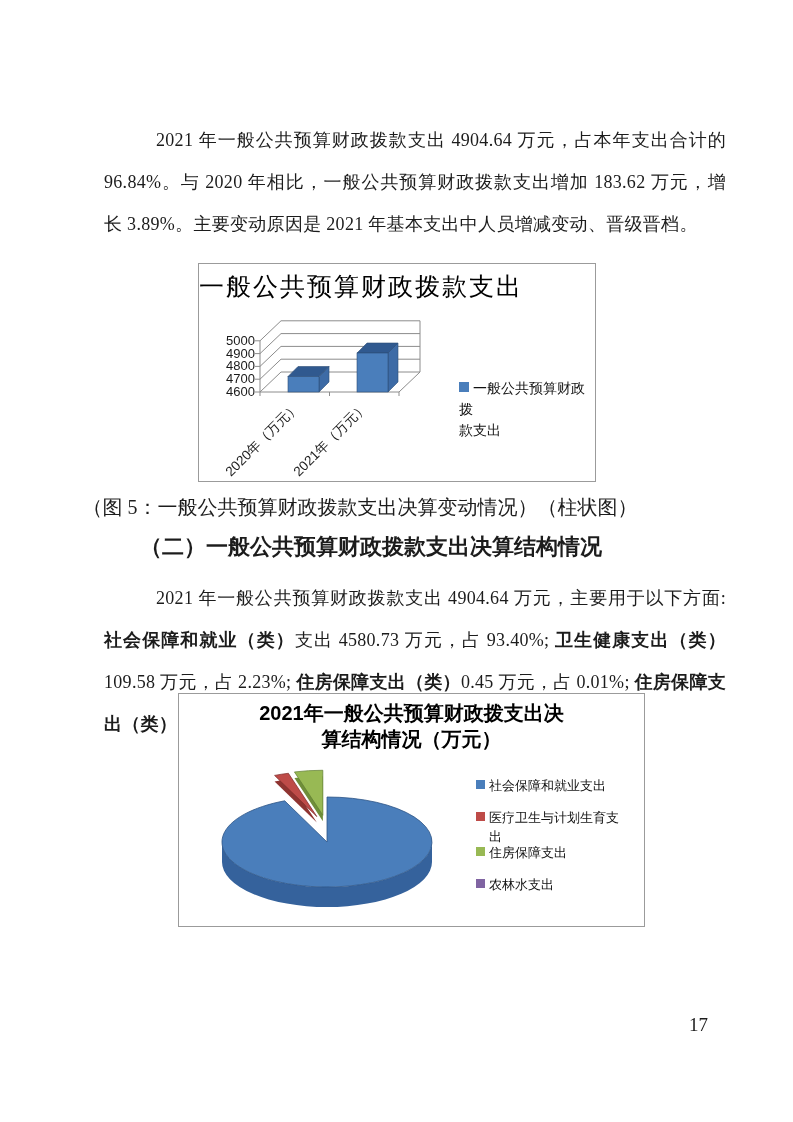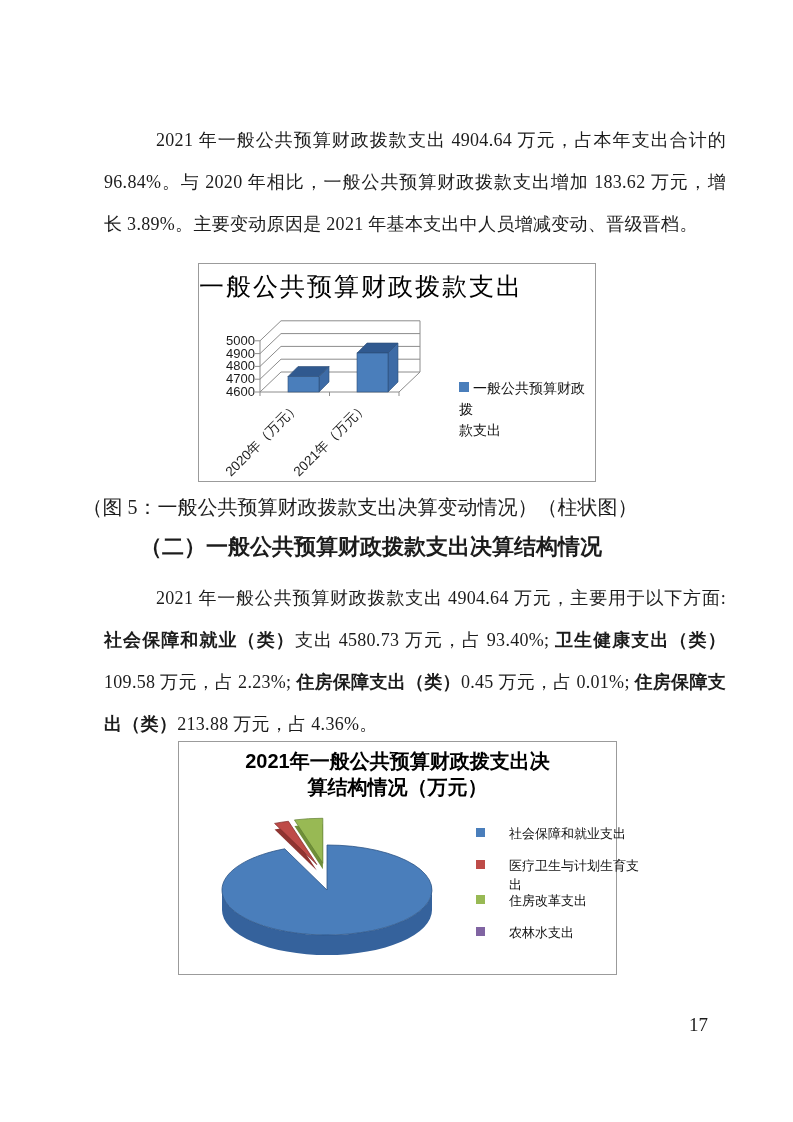--- a/index.html
+++ b/index.html
@@ -22,21 +22,21 @@
   }
   .section-heading{
     position:absolute; left:86px; width:640px; margin:0;
     font-size:22px; font-weight:bold; text-indent:54px; line-height:30px;
   }
   .chart-box{
     position:absolute; background:#ffffff;
     border:1px solid #9b9b9b;
   }
   #bar-box{ left:198px; top:263px; width:396px; height:217px; }
-  #pie-box{ left:178px; top:741px; width:437px; height:232px; }
+  #pie-box{ left:178px; top:693px; width:437px; height:232px;padding-left:28px; }
   .bar-title{
     position:absolute; top:6px; left:0; width:100%; text-align:left;
     font-size:25px; letter-spacing:2px; color:#000;
   }
   .pie-title{
     position:absolute; top:6px; left:0; width:100%; text-align:center;
     font-size:20px; font-weight:bold; line-height:26px; color:#000;
     font-family:"Liberation Sans","DejaVu Sans",sans-serif;
   }
   #bar-svg{ position:absolute; left:0; top:47px; }
@@ -47,21 +47,20 @@
     font-family:"Liberation Sans","DejaVu Sans",sans-serif;
   }
   .swatch{
     display:inline-block; width:10px; height:10px; margin-right:4px;
     vertical-align:1px;
   }
   .pie-legend-item{
     position:absolute; left:297px; display:flex; align-items:flex-start;
     font-size:13px; line-height:19px; color:#111;
     font-family:"Liberation Sans","DejaVu Sans",sans-serif;
-    gap:20px;
   }
   .pie-legend-item .swatch{ width:9px; height:9px; flex:0 0 9px; margin-top:4px; }
   .pie-legend-item .lbl{ width:132px; }
   .page-number{
     position:absolute; top:1014px; right:85px;
     font-size:19px; color:#1c1c1c;
   }
   svg text{ font-family:"Liberation Sans","DejaVu Sans",sans-serif; }
 </style>
 </head>
@@ -126,21 +125,21 @@
         <div class="pie-legend-item" style="top: 82px;">
           <span class="swatch" style="background: rgb(74, 126, 187);"></span>
           <div class="lbl">社会保障和就业支出</div>
         </div>
         <div class="pie-legend-item" style="top: 114px;">
           <span class="swatch" style="background: rgb(190, 75, 72);"></span>
           <div class="lbl">医疗卫生与计划生育支出</div>
         </div>
         <div class="pie-legend-item" style="top: 149px;">
           <span class="swatch" style="background: rgb(152, 185, 84);"></span>
-          <div class="lbl">住房改革支出</div>
+          <div class="lbl">住房保障支出</div>
         </div>
         <div class="pie-legend-item" style="top: 181px;">
           <span class="swatch" style="background: rgb(128, 100, 162);"></span>
           <div class="lbl">农林水支出</div>
         </div>
       </div>
   </div>
 
 
   <div class="page-number">17</div>

